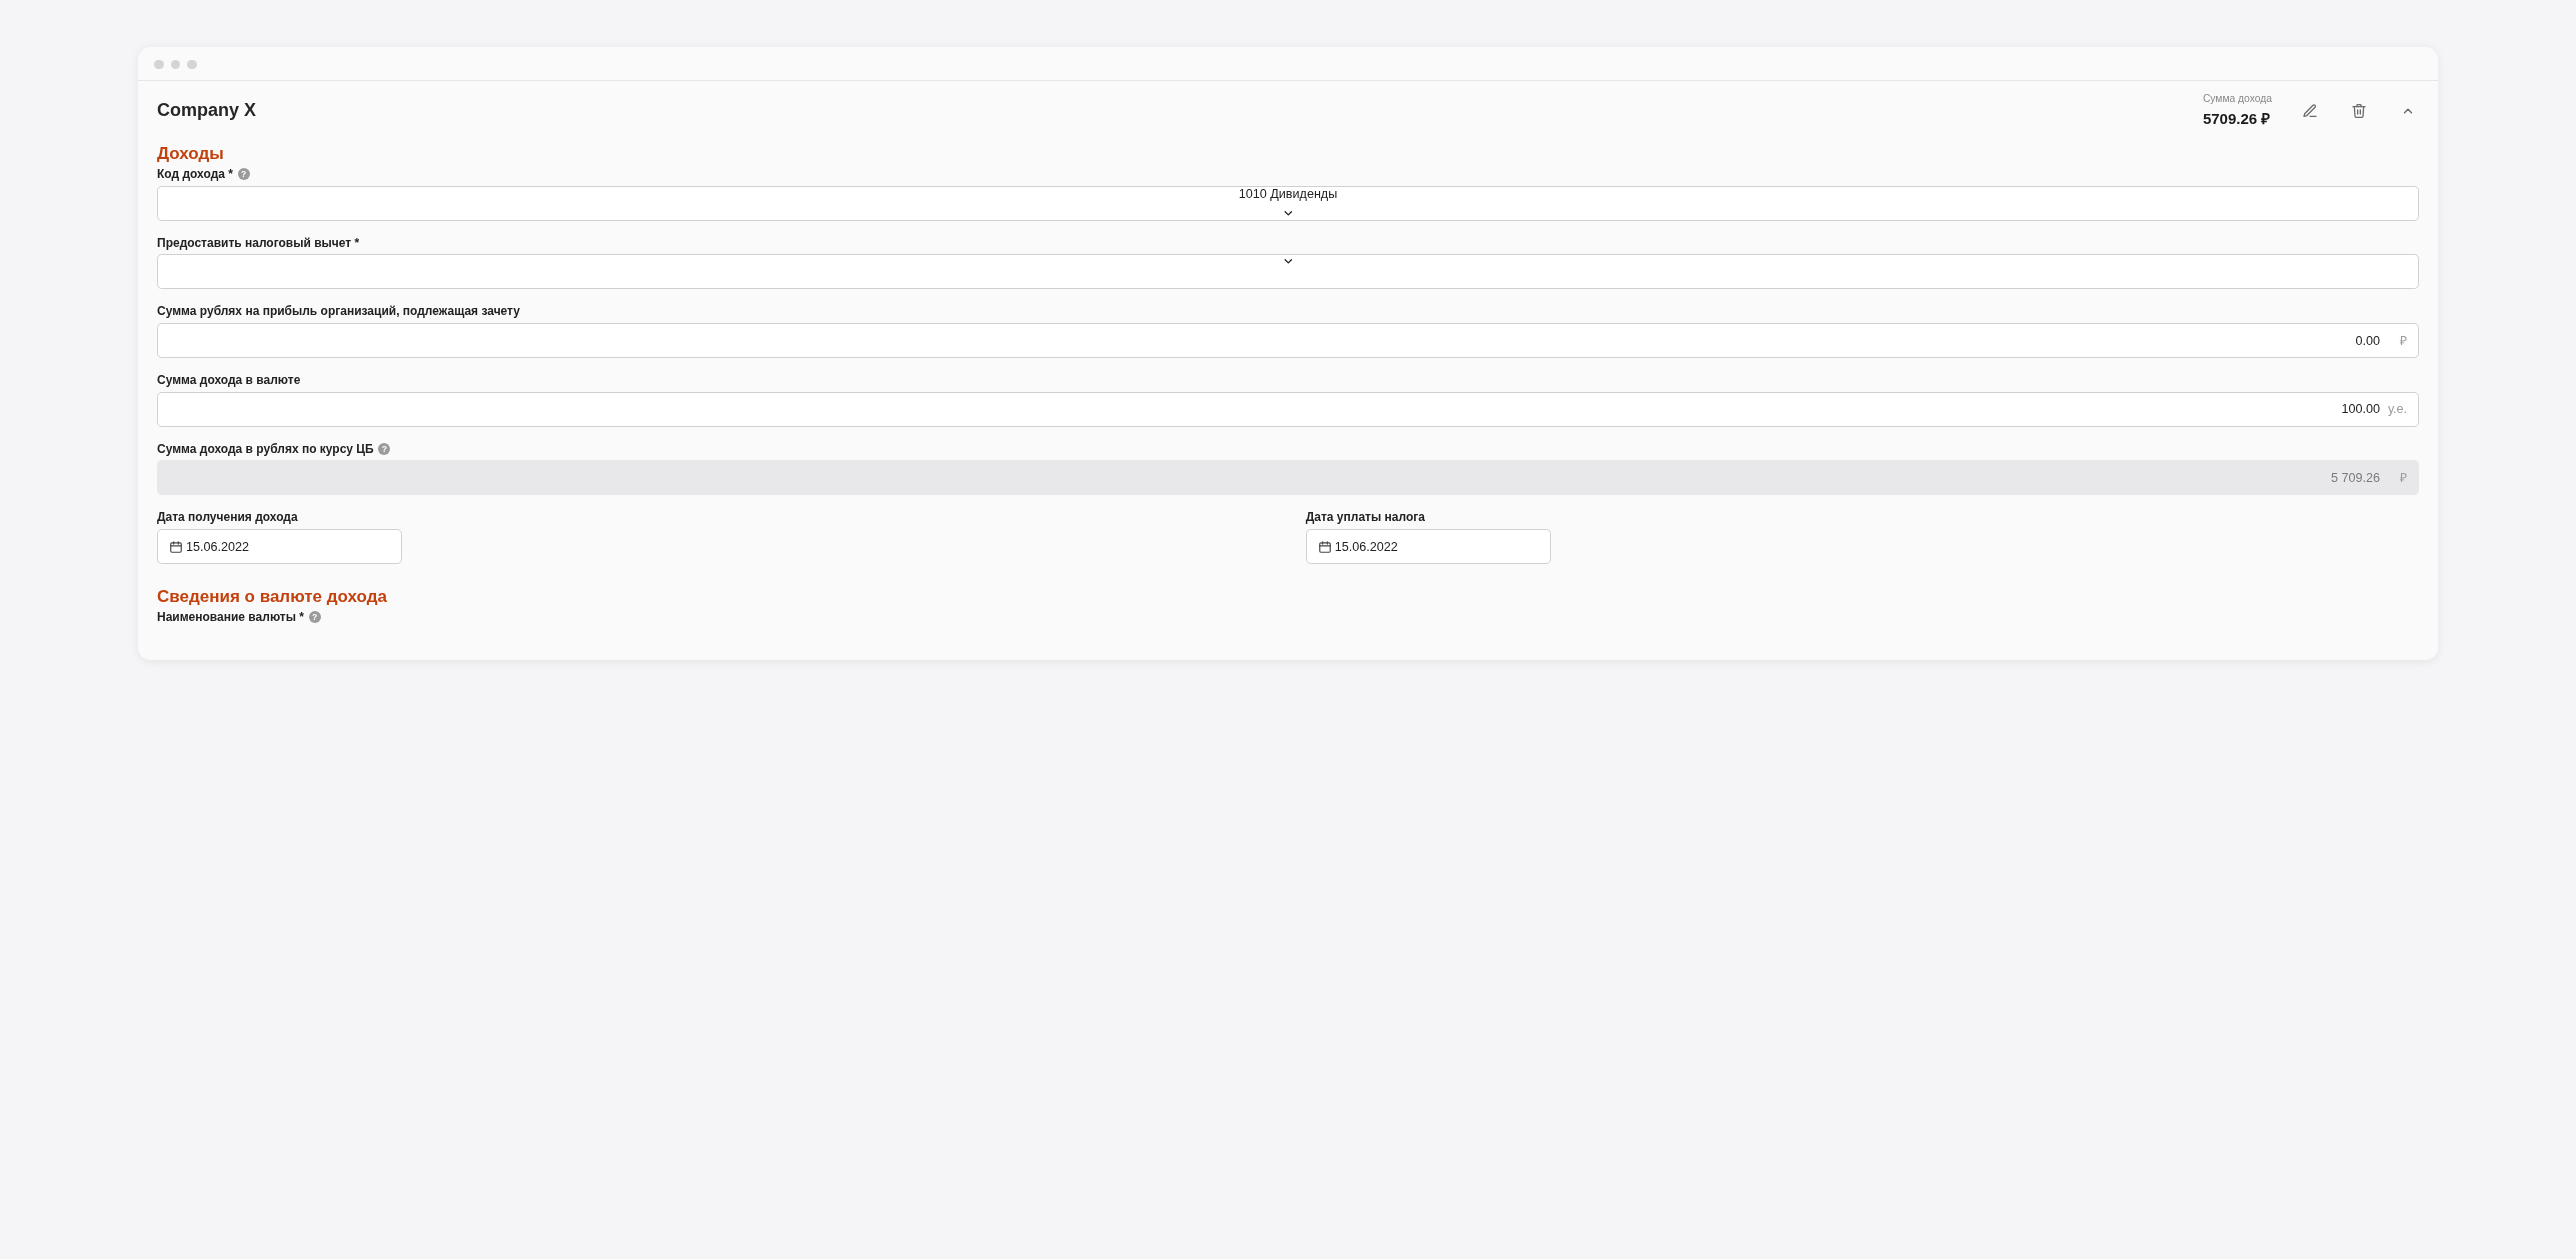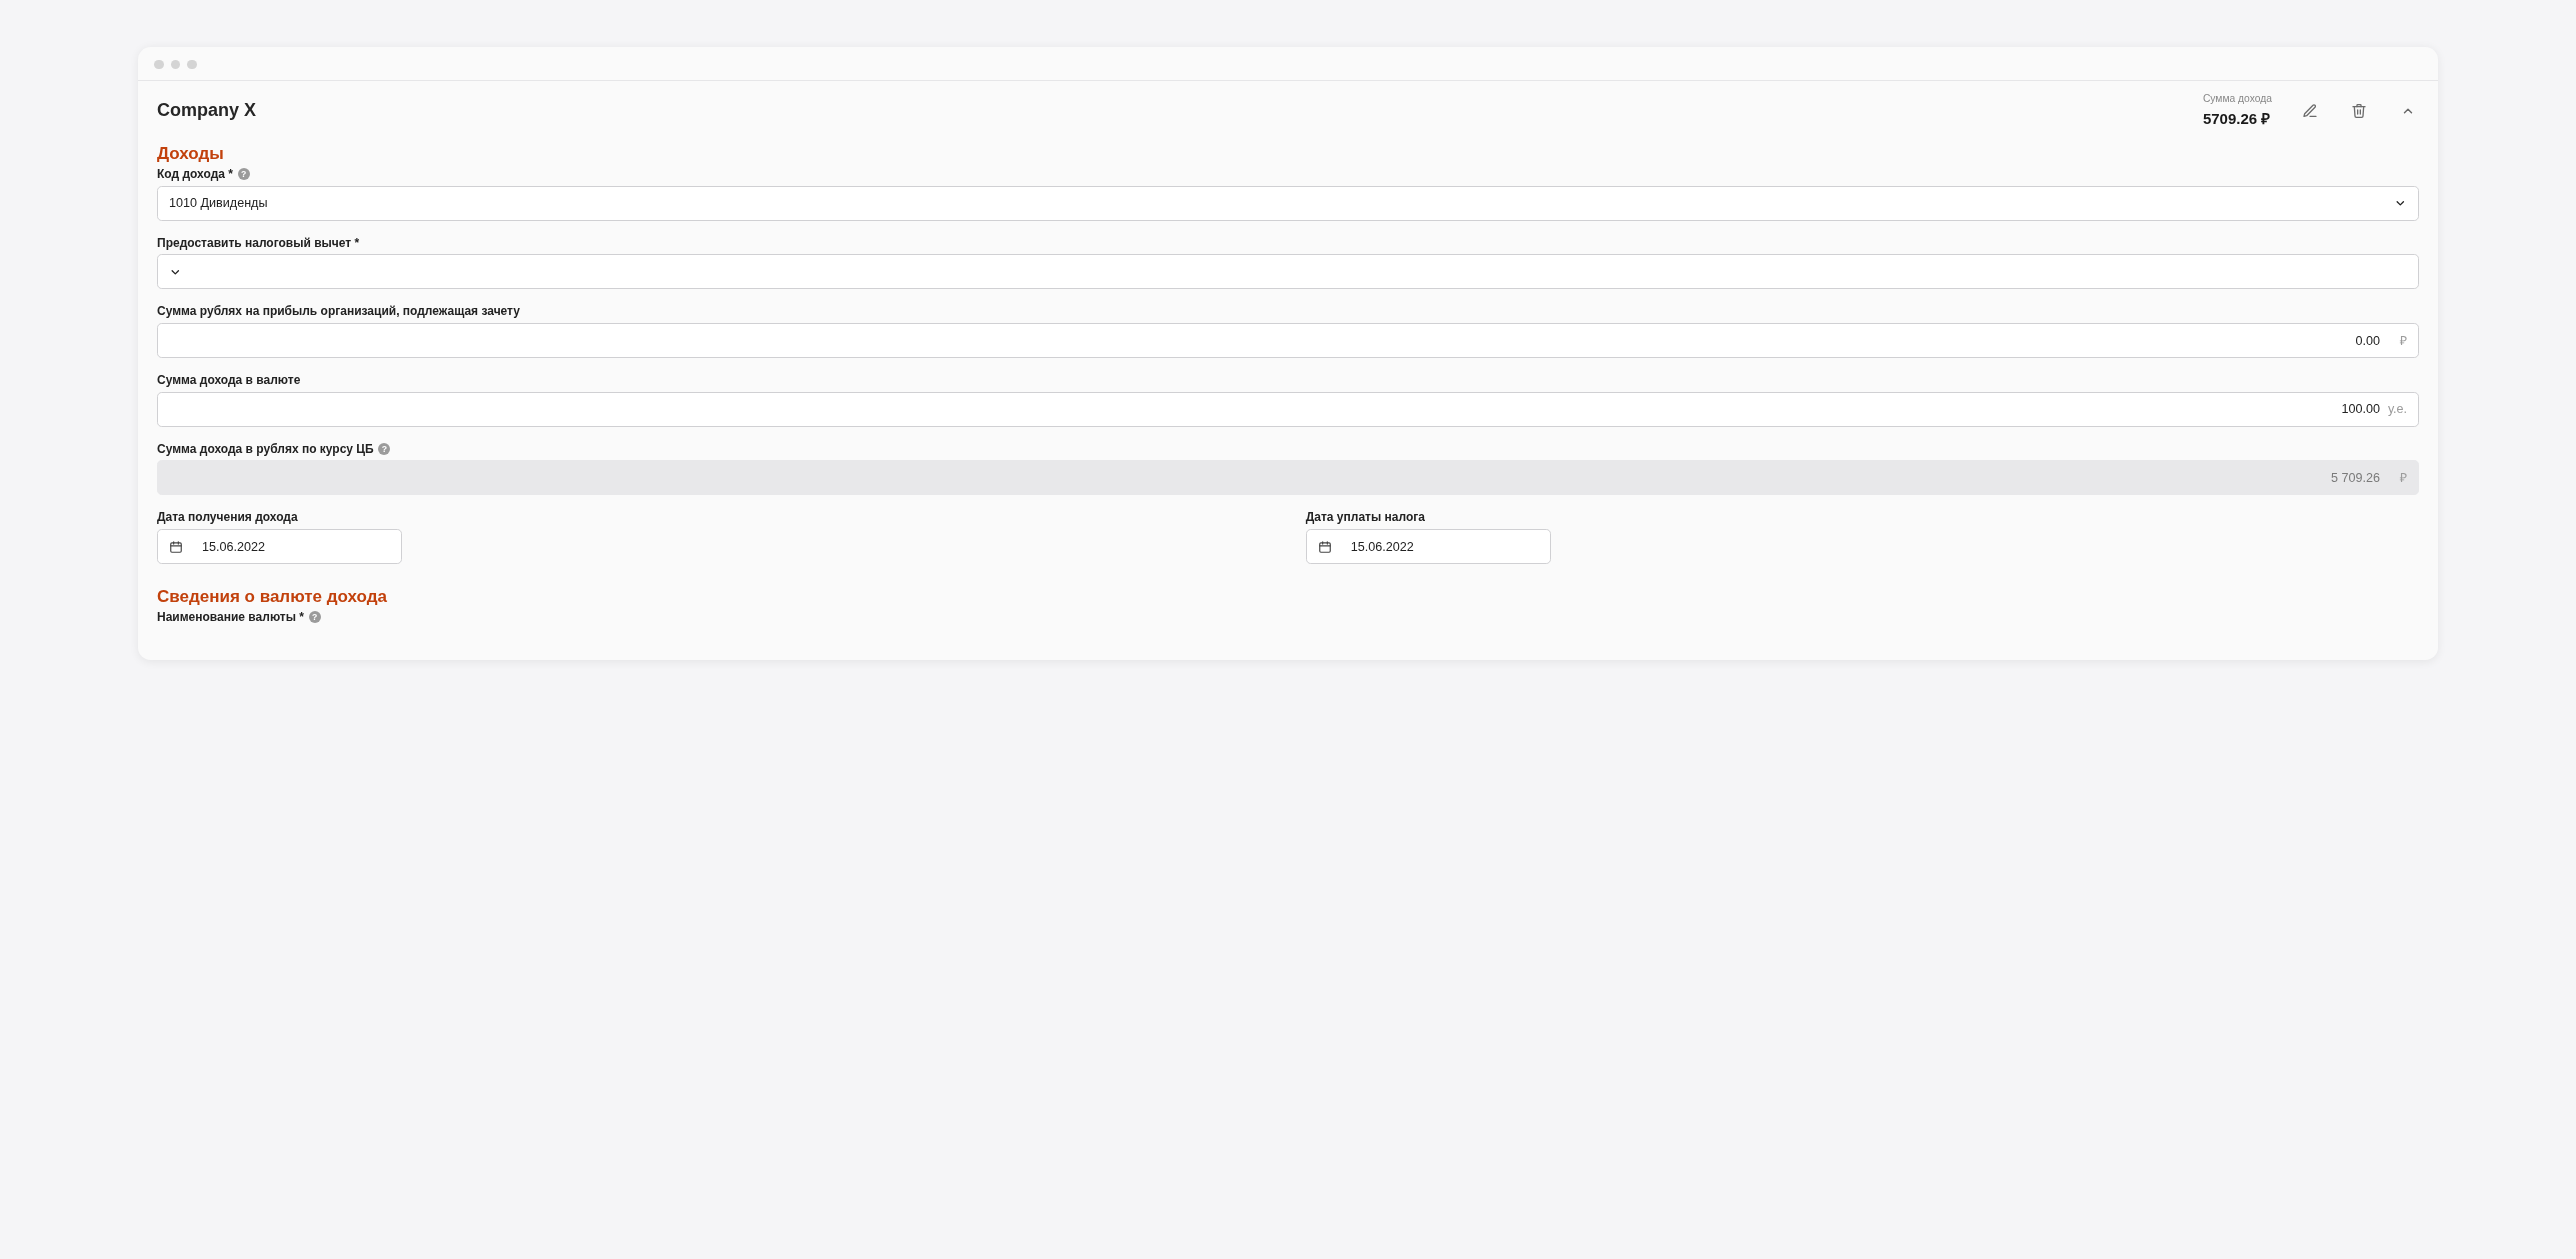--- a/index.html
+++ b/index.html
@@ -112,20 +112,21 @@
       border: 0.8px solid #d0d0d3;
       border-radius: 4.7px;
       height: 35px;
       display: flex;
       align-items: center;
       padding: 0 11px;
       font-size: 12.6px;
       color: #222;
     }
     .select-box {
+      flex-direction: column;
     }
     .select-value {
       flex: 1;
     }
     .chevron-down {
       color: #222;
     }
     .input-box {
       justify-content: flex-end;
       gap: 8px;
@@ -147,21 +148,21 @@
     .two-col {
       display: flex;
       gap: 63px;
     }
     .two-col .field {
       flex: 1;
       max-width: 48%;
     }
     .date-box {
       width: 245px;
-      gap: 19px;
+      gap: 3px;
       justify-content: flex-start;
     }
     .cal-icon { color: #444; }
     .date-value { font-size: 12.6px; color: #222; }
   </style>
 </head>
 <body>
 
 <div class="window">
   <div class="titlebar">

